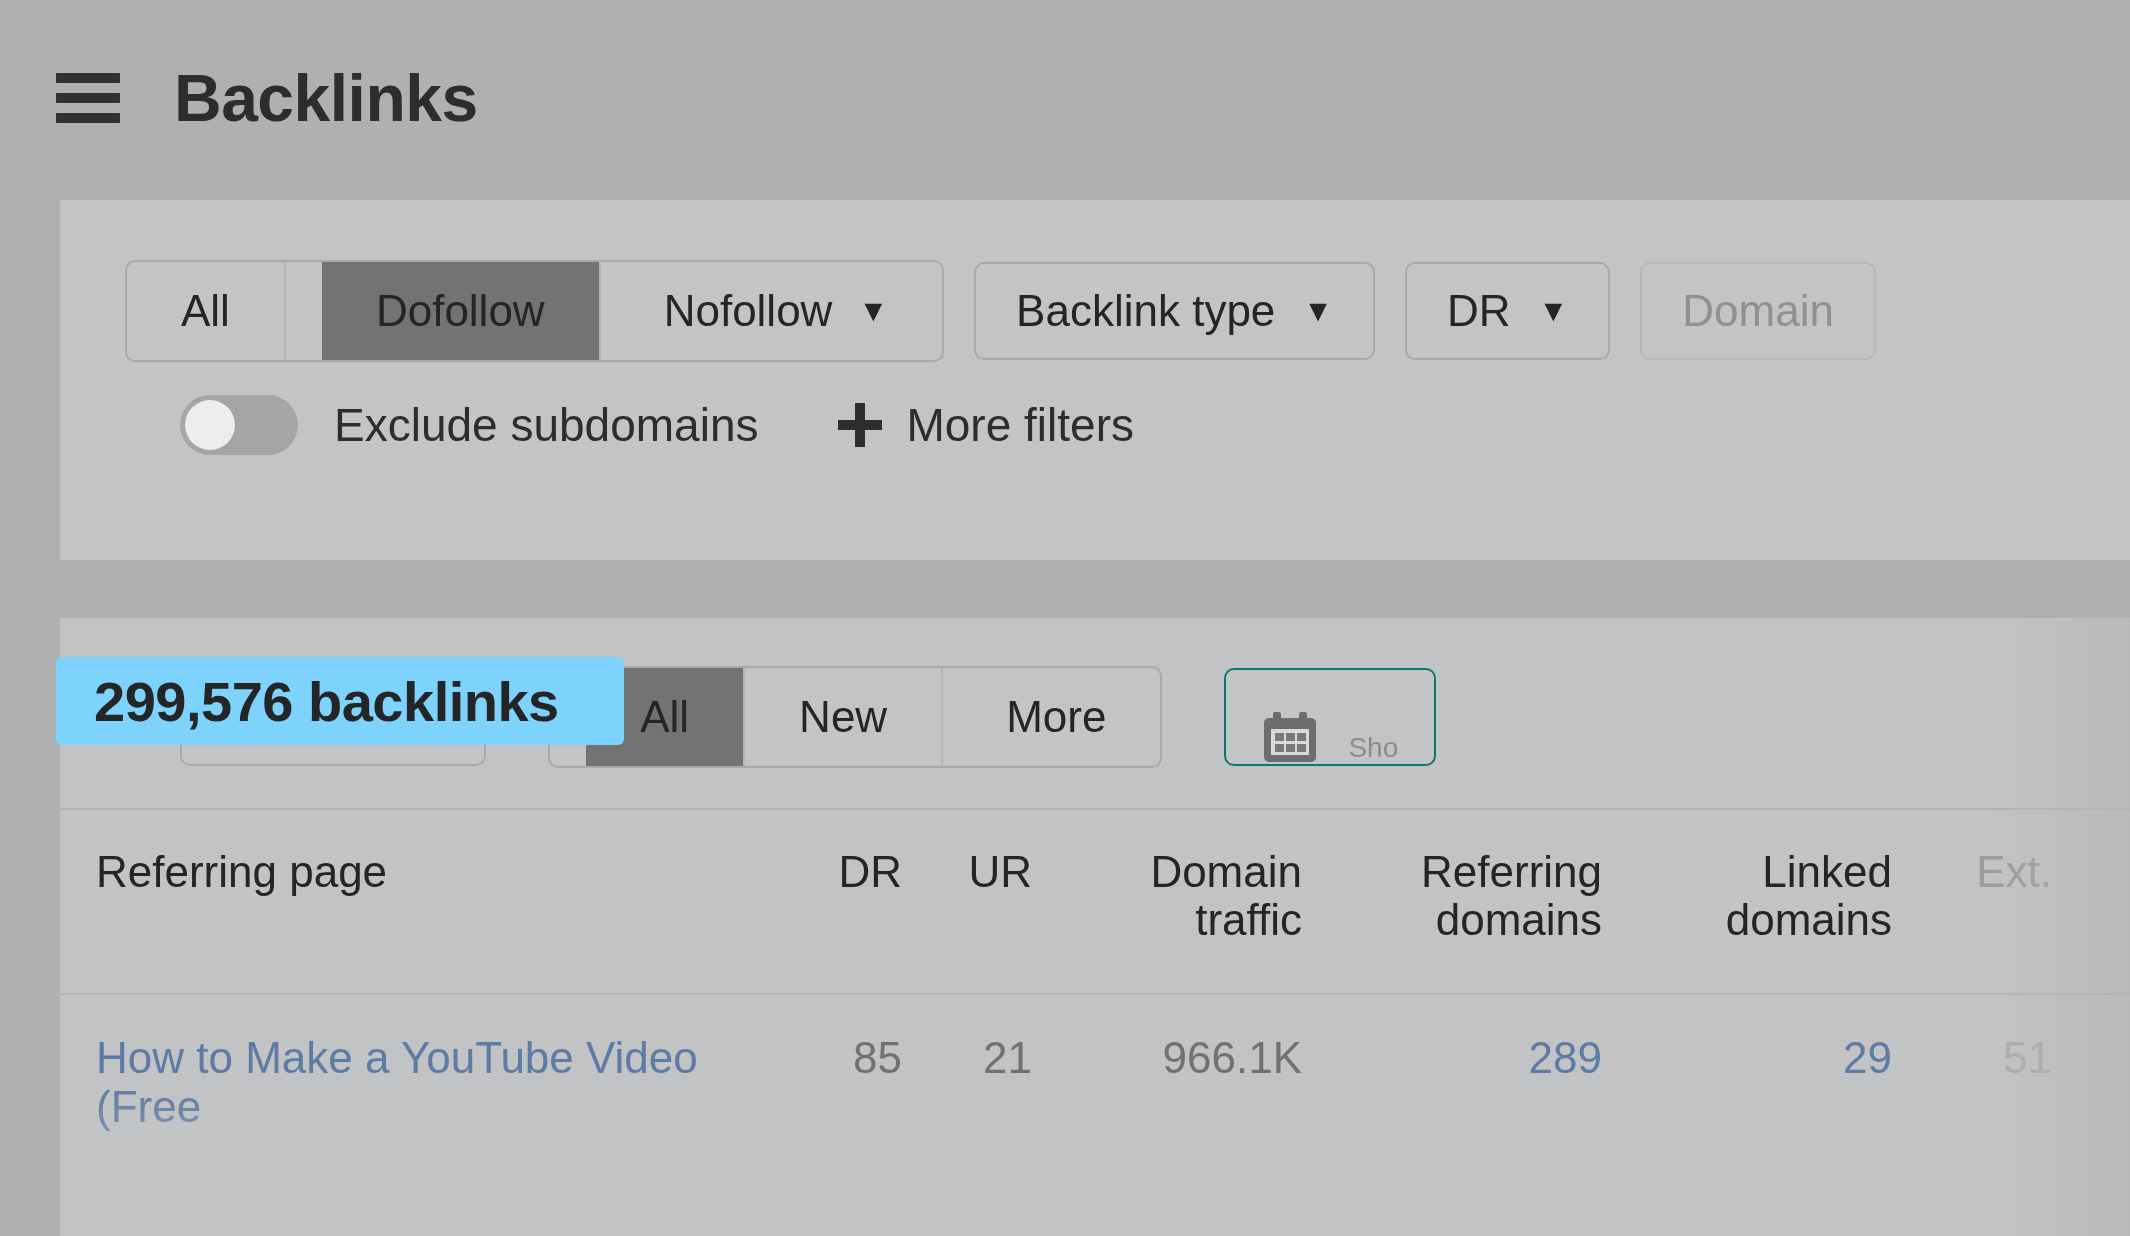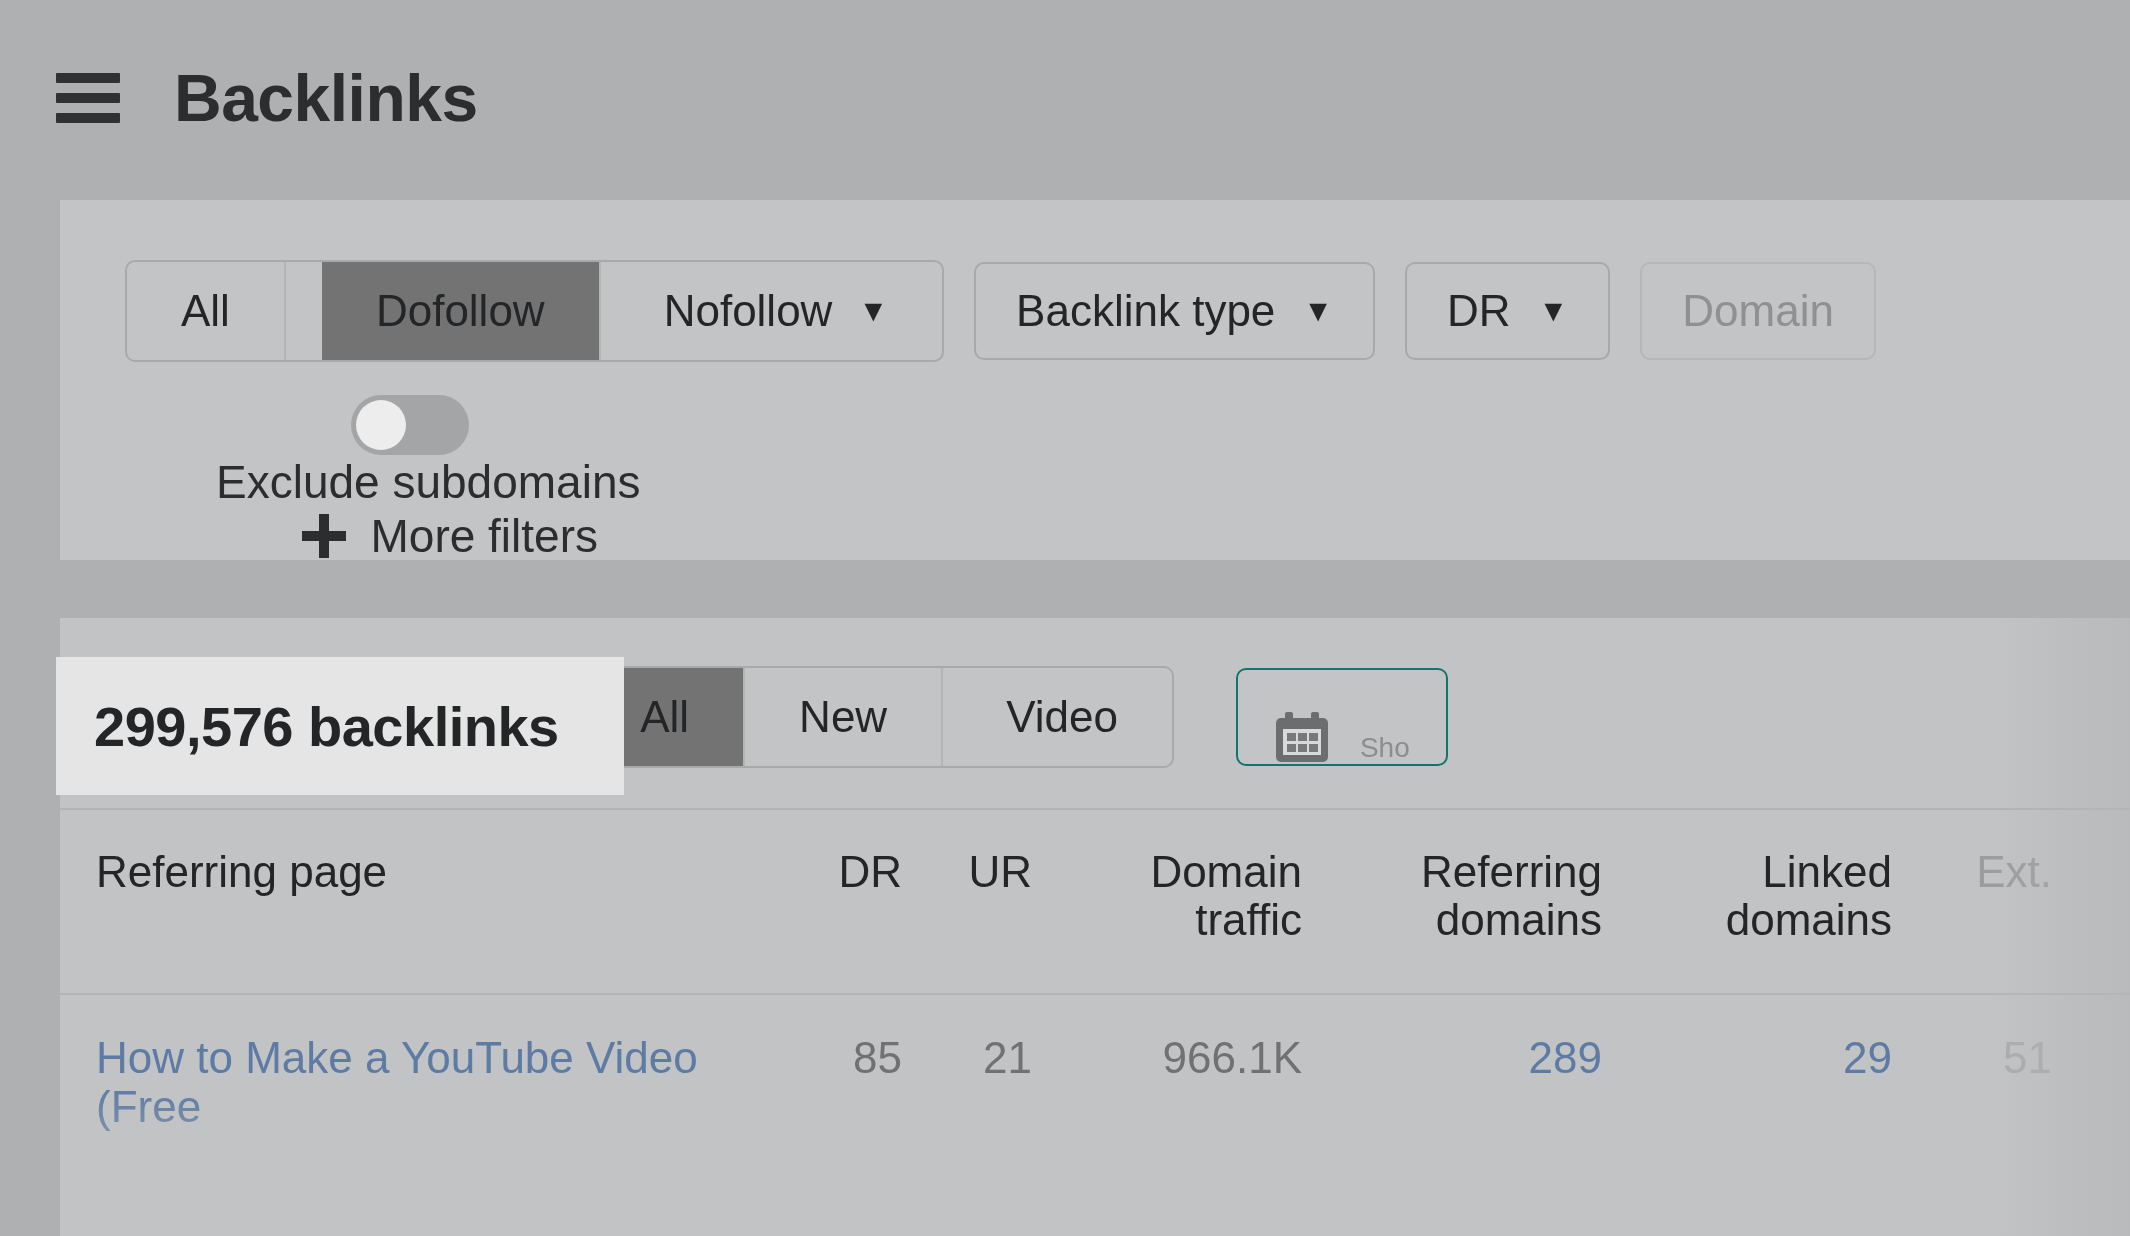--- a/index.html
+++ b/index.html
@@ -120,21 +120,20 @@
     color: #8e9092;
     border-color: #b6b7b8;
   }
 
   .filter-row-2 {
     position: absolute;
     left: 120px;
     top: 195px;
     display: flex;
     align-items: center;
-    flex-direction: column;
   }
   .toggle {
     width: 118px;
     height: 60px;
     border-radius: 30px;
     background: #a4a5a7;
     position: relative;
     flex: none;
   }
   .toggle .knob {
@@ -229,25 +228,26 @@
   }
   .cal-icon { width: 56px; height: 52px; flex: none; margin-right: 30px; }
   .date-label { color: #8b8d8f; }
 
   
   .count-callout {
     position: absolute;
     left: 56px;
     top: 657px;
     width: 568px;
-    height: 138px;
-    background: #e5e5e5;
+    height: 88px;
+    background: #7dd3fc;
     display: flex;
     align-items: center;
     z-index: 30;
+    border-radius: 6px;
   }
   .count-callout .count-text {
     margin-left: 38px;
     font-size: 56px;
     font-weight: bold;
     color: #232527;
     white-space: nowrap;
     letter-spacing: -0.5px;
   }
 
@@ -390,21 +390,21 @@
       </div>
 
       <div class="seg-group">
         <div class="seg-btn active">
           <span>All</span>
         </div>
         <div class="seg-btn">
           <span>New</span>
         </div>
         <div class="seg-btn">
-          <span>Video</span>
+          <span>More</span>
         </div>
       </div>
 
       <div class="date-pill">
         <svg class="cal-icon" viewBox="0 0 56 52">
           <rect x="2" y="6" width="52" height="44" rx="5" fill="#6b6d6f"></rect>
           <rect x="11" y="0" width="8" height="12" rx="2" fill="#6b6d6f"></rect>
           <rect x="37" y="0" width="8" height="12" rx="2" fill="#6b6d6f"></rect>
           <rect x="9" y="17" width="38" height="26" fill="#d8d9da"></rect>
           <rect x="13" y="21" width="9" height="8" fill="#77797b"></rect>

